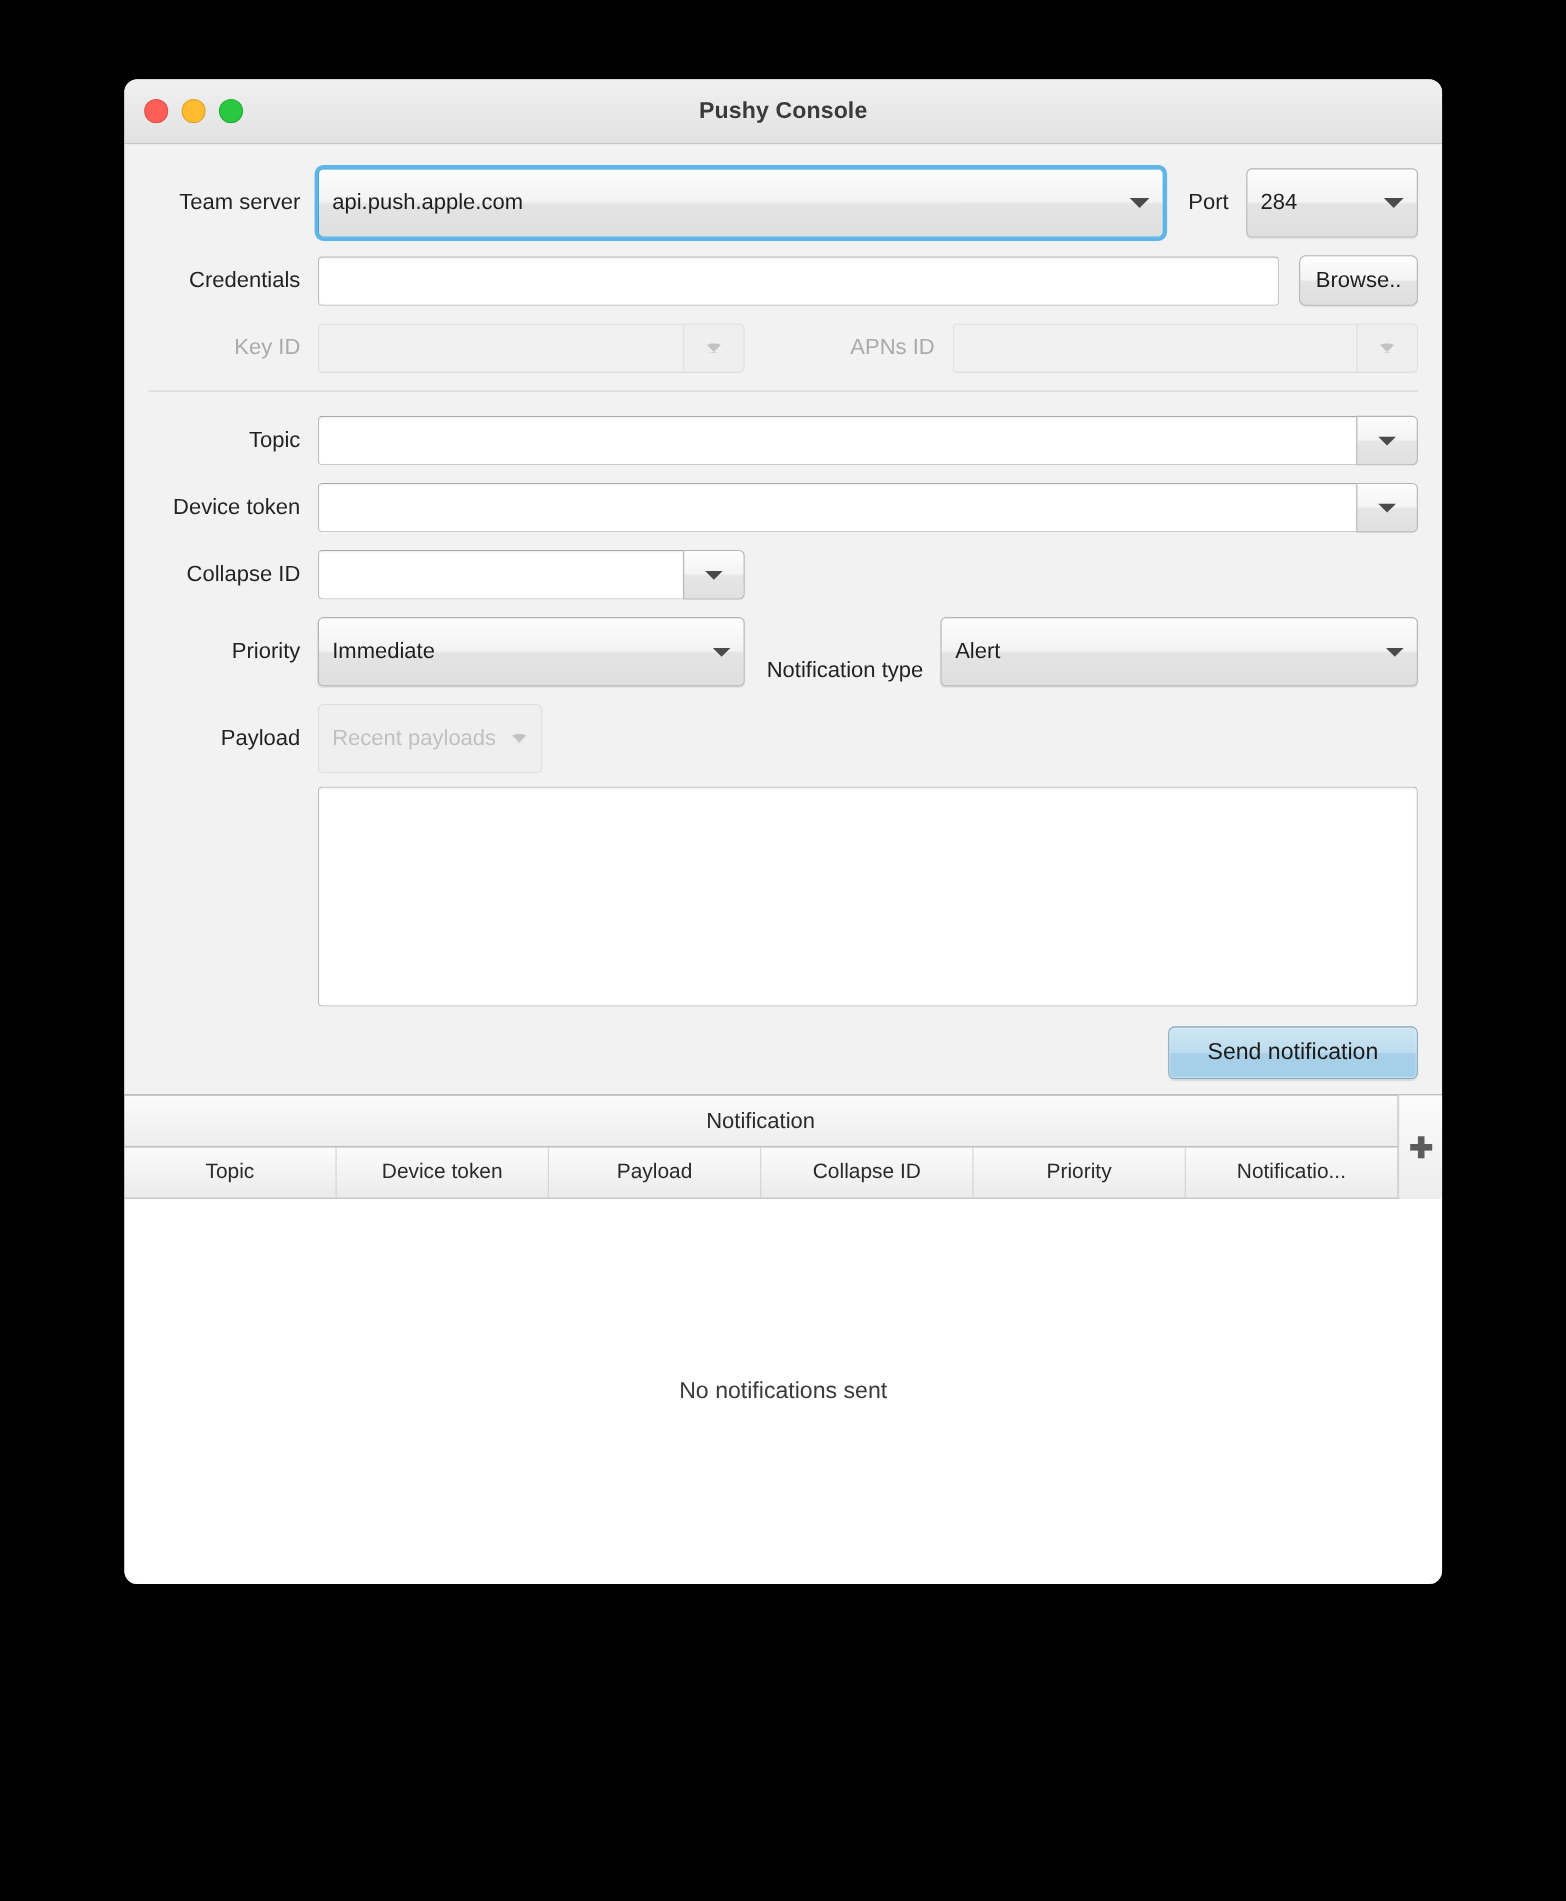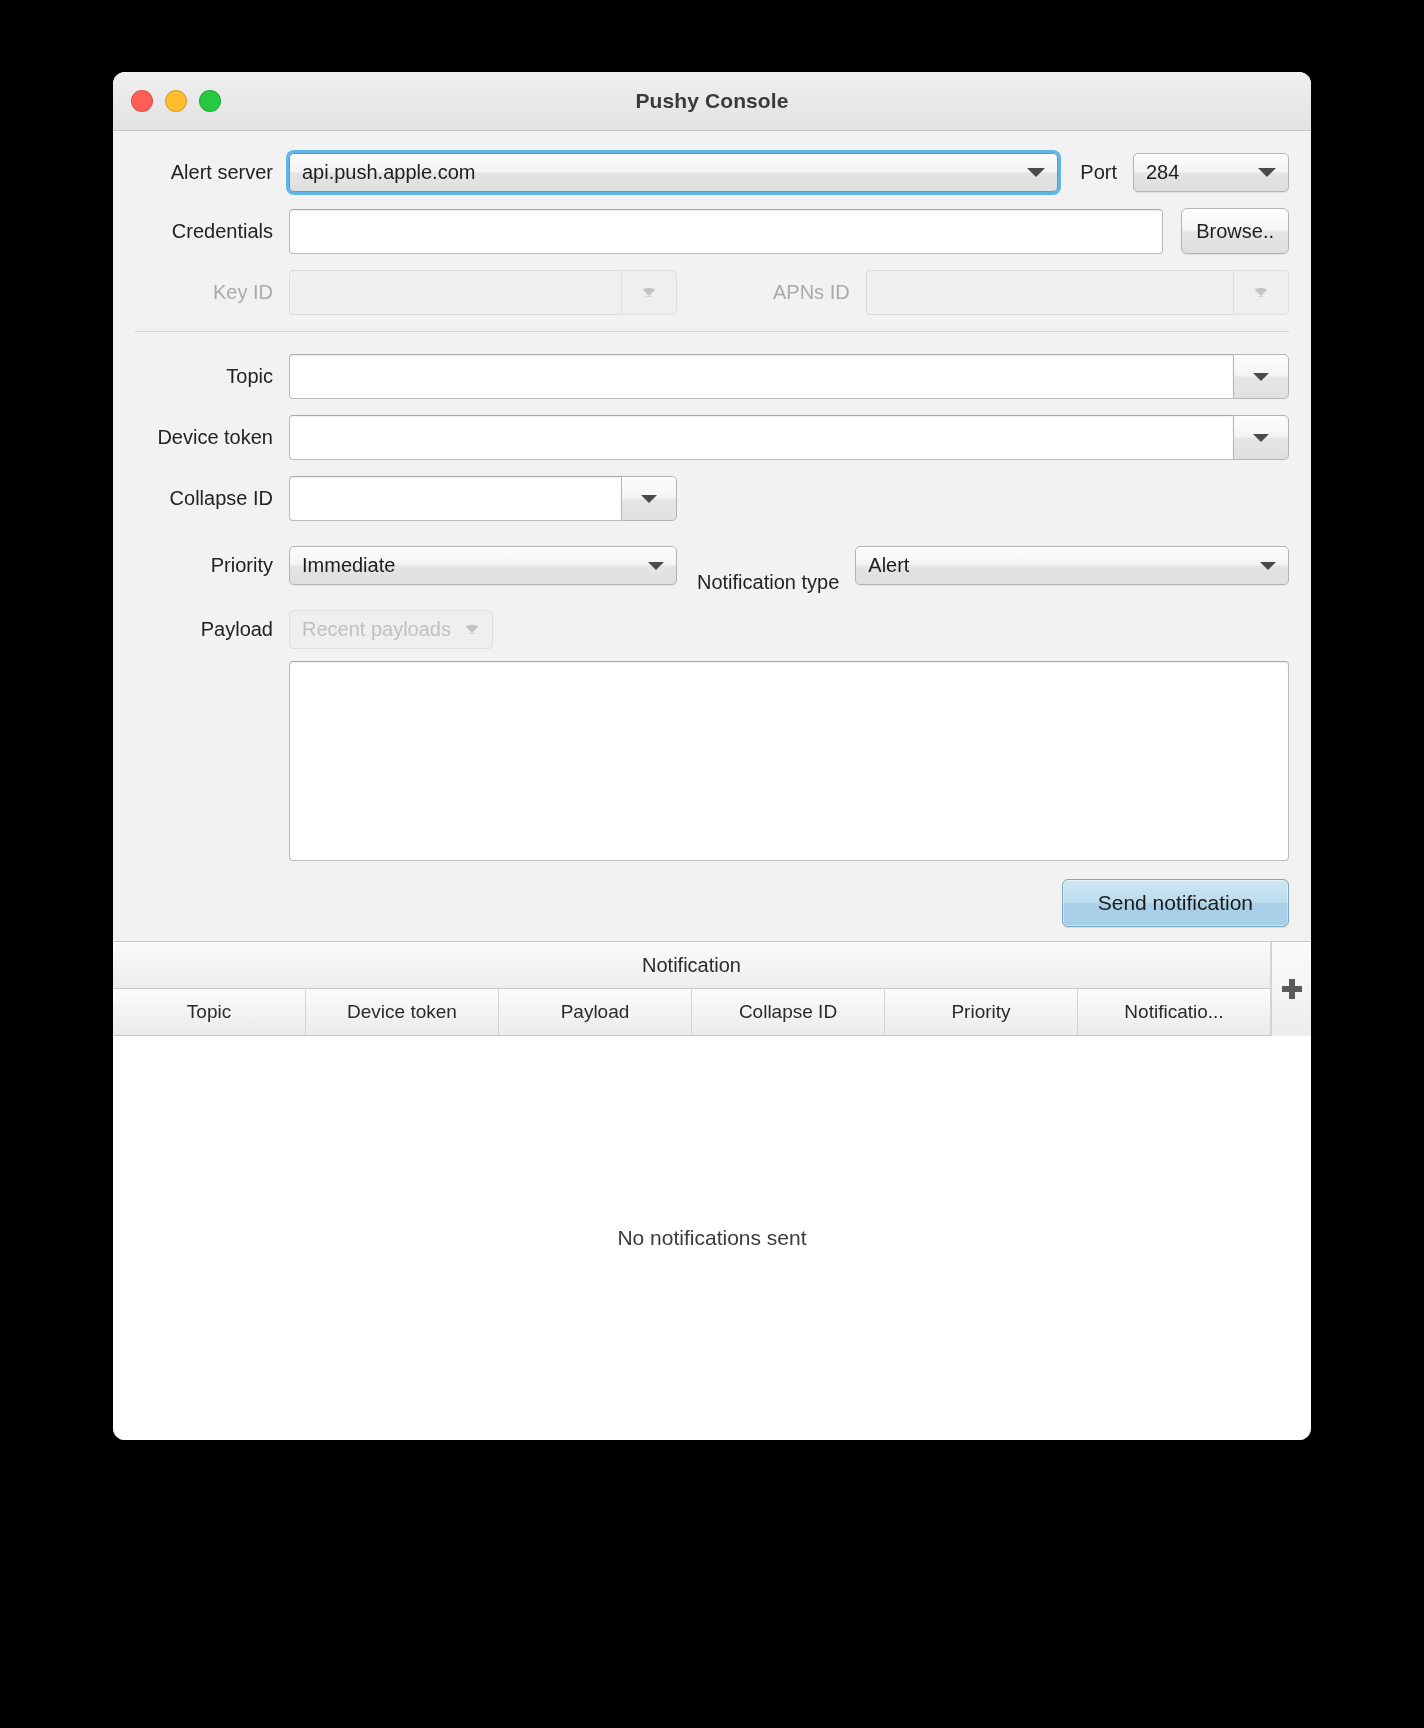--- a/index.html
+++ b/index.html
@@ -98,21 +98,21 @@
     border-right: none;
   }
   .field.disabled {
     background: #f0f0f0;
     border-color: #dcdcdc;
     box-shadow: none;
   }
 
   
   .combo {
-    height: 39px;
+    height: 63px;
     border: 1px solid #b4b4b4;
     border-radius: 5px;
     background: linear-gradient(to bottom, #fdfdfd 0%, #f3f3f3 48%, #e4e4e4 52%, #dfdfdf 100%);
     box-shadow: 0 1px 0 rgba(255,255,255,0.9) inset, 0 1px 1px rgba(0,0,0,0.07);
     display: flex;
     align-items: center;
     padding: 0 12px;
     font-size: 20px;
     color: #1d1d1d;
     position: relative;
@@ -300,21 +300,21 @@
       <div class="light close"></div>
       <div class="light min"></div>
       <div class="light max"></div>
     </div>
     <div id="window-title">Pushy Console</div>
   </div>
 
   <div id="form-area">
 
     <div class="row">
-      <div class="lbl wide">Alert server</div>
+      <div class="lbl wide">Team server</div>
       <div class="combo focusring" style="flex:1 1 auto; min-width:0;">
         <span class="combo-text">api.push.apple.com</span>
         <span class="caret"></span>
       </div>
       <div class="lbl" style="padding-left:22px;">Port</div>
       <div class="combo" style="flex:0 0 156px;">
         <span class="combo-text">284</span>
         <span class="caret"></span>
       </div>
     </div>

